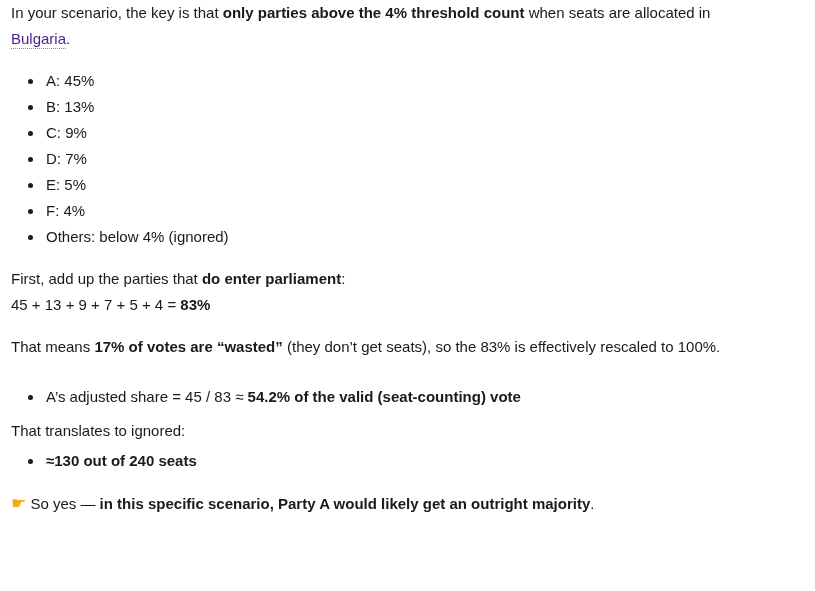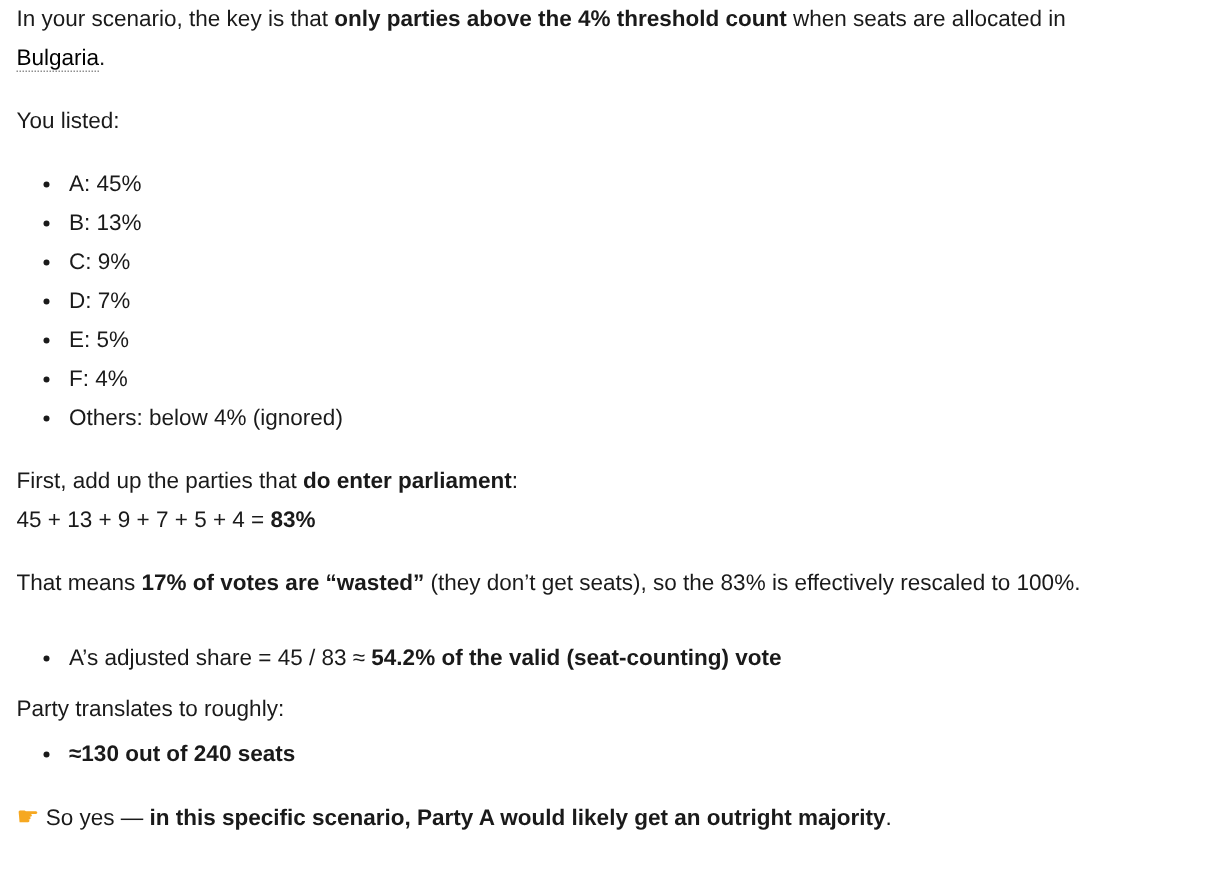--- a/index.html
+++ b/index.html
@@ -28,63 +28,62 @@
     margin: 16px 0;
     padding-left: 33px;
     list-style-type: disc;
   }
   ul.tight-bottom { margin: 24px 0 8px 0; }
   ul.tight-both { margin: 4px 0 16px 0; }
   p.tight { margin: 8px 0 4px 0; }
   p.conclusion { margin: 16px 0 0 0; white-space: nowrap; }
   li { padding-left: 2px; }
   .entity-link {
-    color: #000000;
+    color: #4c1d95;
     text-decoration: underline;
     text-decoration-style: dotted;
     text-decoration-color: #8f8f8f;
     text-decoration-thickness: 1px;
     text-underline-offset: 4px;
     cursor: pointer;
   }
   .emoji {
     color: #f6a821;
     font-family: "DejaVu Sans", sans-serif;
     font-size: 17px;
   }
 </style>
 </head>
 <body>
 
 <div class="doc">
 
   <p class="first"><span>In your scenario, the key is that </span><strong>only parties above the 4% threshold count</strong><span> when seats are allocated in</span><br><span class="entity-link">Bulgaria</span><span>.</span></p>
 
-  <p>You listed:</p>
 
   <ul>
     <li>A: 45%</li>
     <li>B: 13%</li>
     <li>C: 9%</li>
     <li>D: 7%</li>
     <li>E: 5%</li>
     <li>F: 4%</li>
     <li>Others: below 4% (ignored)</li>
   </ul>
 
   <p><span>First, add up the parties that </span><strong>do enter parliament</strong><span>:</span><br><span>45 + 13 + 9 + 7 + 5 + 4 = </span><strong>83%</strong></p>
 
   <p class="nowrap"><span>That means </span><strong>17% of votes are “wasted”</strong><span> (they don’t get seats), so the 83% is effectively rescaled to 100%.</span></p>
 
 
   <ul class="tight-bottom">
     <li><span>A’s adjusted share = 45 / 83 ≈ </span><strong>54.2% of the valid (seat-counting) vote</strong></li>
   </ul>
 
-  <p class="tight">Party translates to roughly:</p>
+  <p class="tight">That translates to ignored:</p>
 
   <ul class="tight-both">
     <li><strong>≈130 out of 240 seats</strong></li>
   </ul>
 
   <p class="conclusion"><span class="emoji">☛</span><span> So yes — </span><strong>in this specific scenario, Party A would likely get an outright majority</strong><span>.</span></p>
 
 </div>
 
 </body></html>

